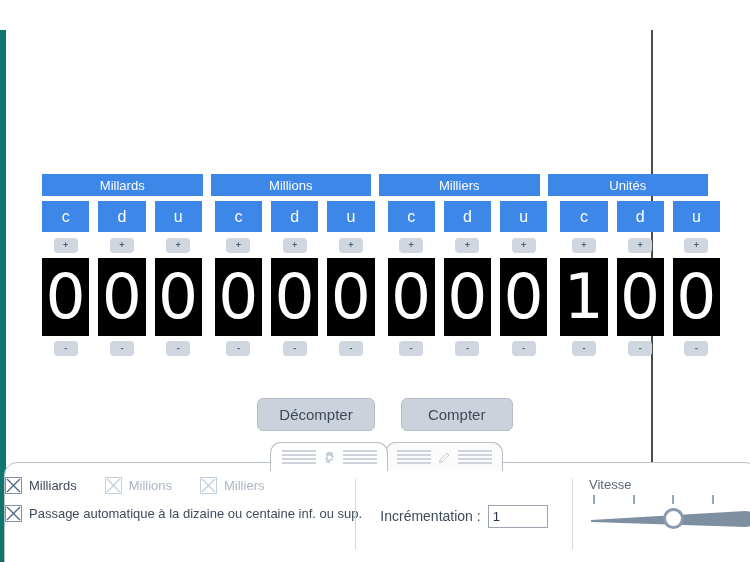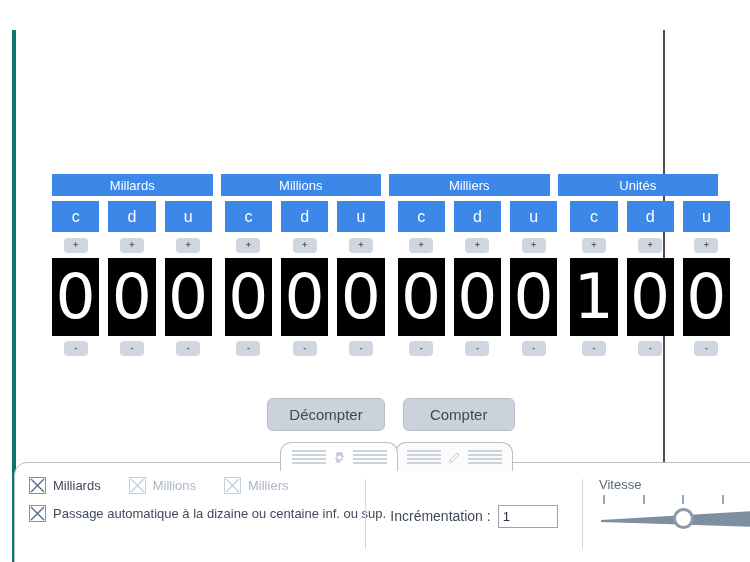--- a/index.html
+++ b/index.html
@@ -61,25 +61,25 @@
     color: #5a6576;
     line-height: 1;
     position: relative;
     top: -1px;
   }
   .tb-icon svg { display: block; }
 
   
   .content {
     position: absolute;
-    top: 30px; left: 12px;
+    top: 30px; left: 0;
     width: 653px;
     height: 532px;
     background: #ffffff;
-    border-left: 4px solid #0f766e;
+    border-left: 6px solid #0f766e;
     border-right: 2px solid #4c4c4c;
     border-bottom: 2px solid #4c4c4c;
   }
 
   
   .counter {
     position: absolute;
     left: 36px;
     top: 144px;
     width: 678px;
@@ -167,20 +167,21 @@
   }
   .action-btn {
     background: #ccd2dc;
     border: 1px solid #b6bdc8;
     border-radius: 6px;
     color: #3e4957;
     font-size: 15px;
     padding: 7px 21px;
     min-width: 112px;
     text-align: center;
+    margin-left: 8px;
   }
 
   
   .drawer {
     position: absolute;
     left: -2px;
     top: 432px;
     width: 754px;
     height: 102px;
     background: #ffffff;
@@ -234,21 +235,20 @@
   .drawer-inner {
     position: absolute;
     inset: 0;
     display: flex;
     align-items: stretch;
     padding-top: 14px;
   }
 
   .sec-checks {
     width: 350px;
-    padding-left: 14px;
   }
   .check-line {
     display: flex;
     align-items: center;
     gap: 7px;
   }
   .check-line + .check-line { margin-top: 11px; }
   .chk {
     width: 17px; height: 17px;
     border: 1px solid #7d93ab;

